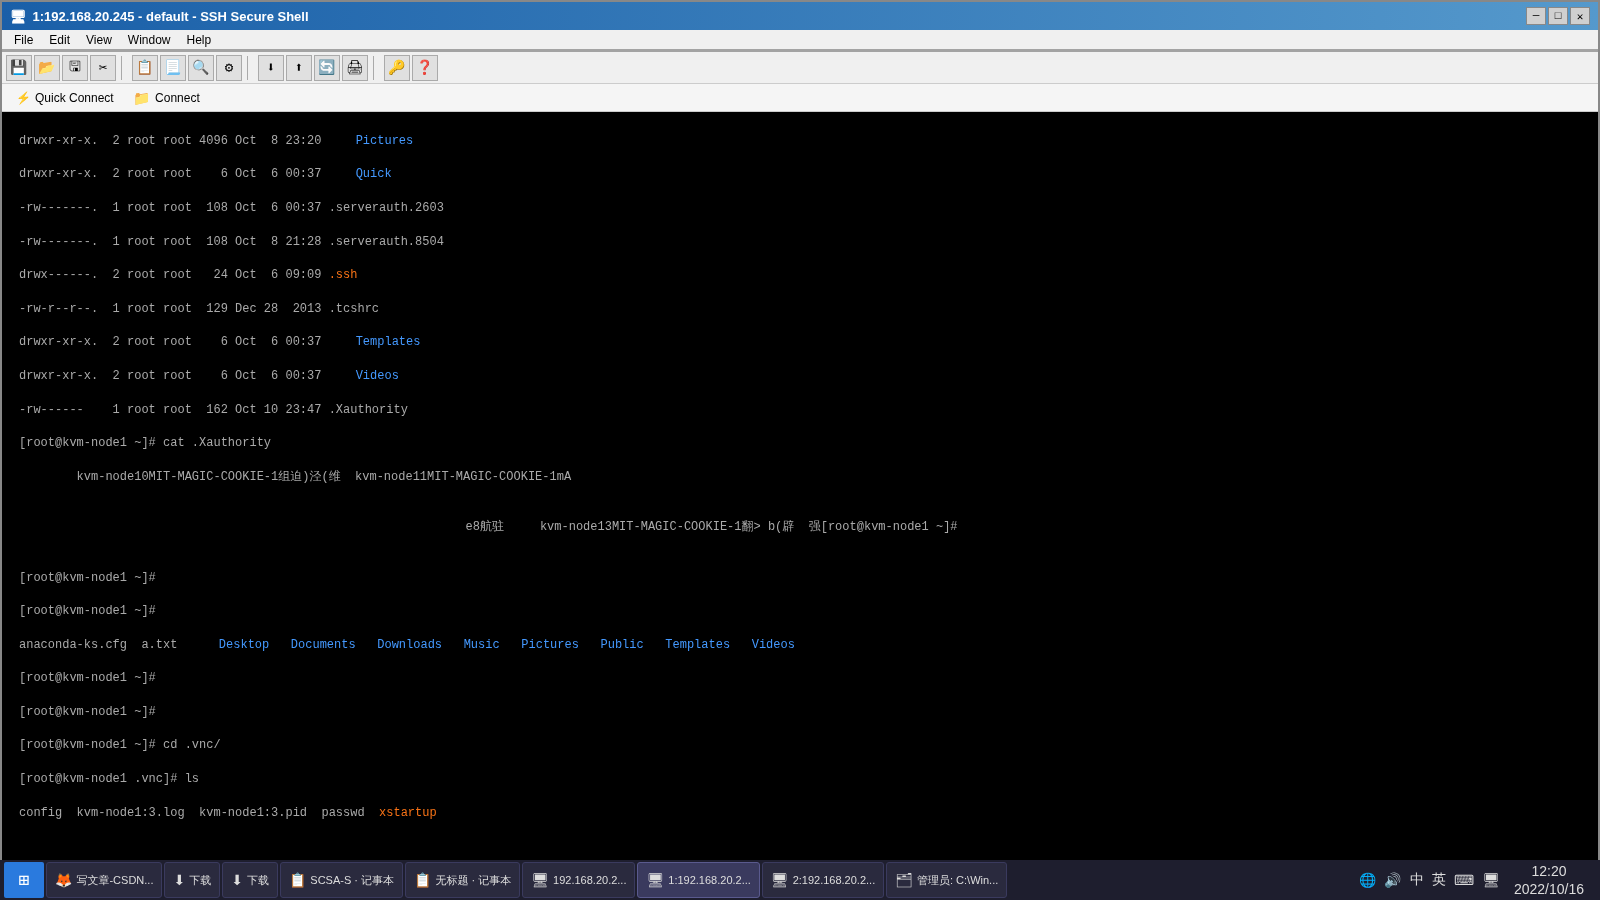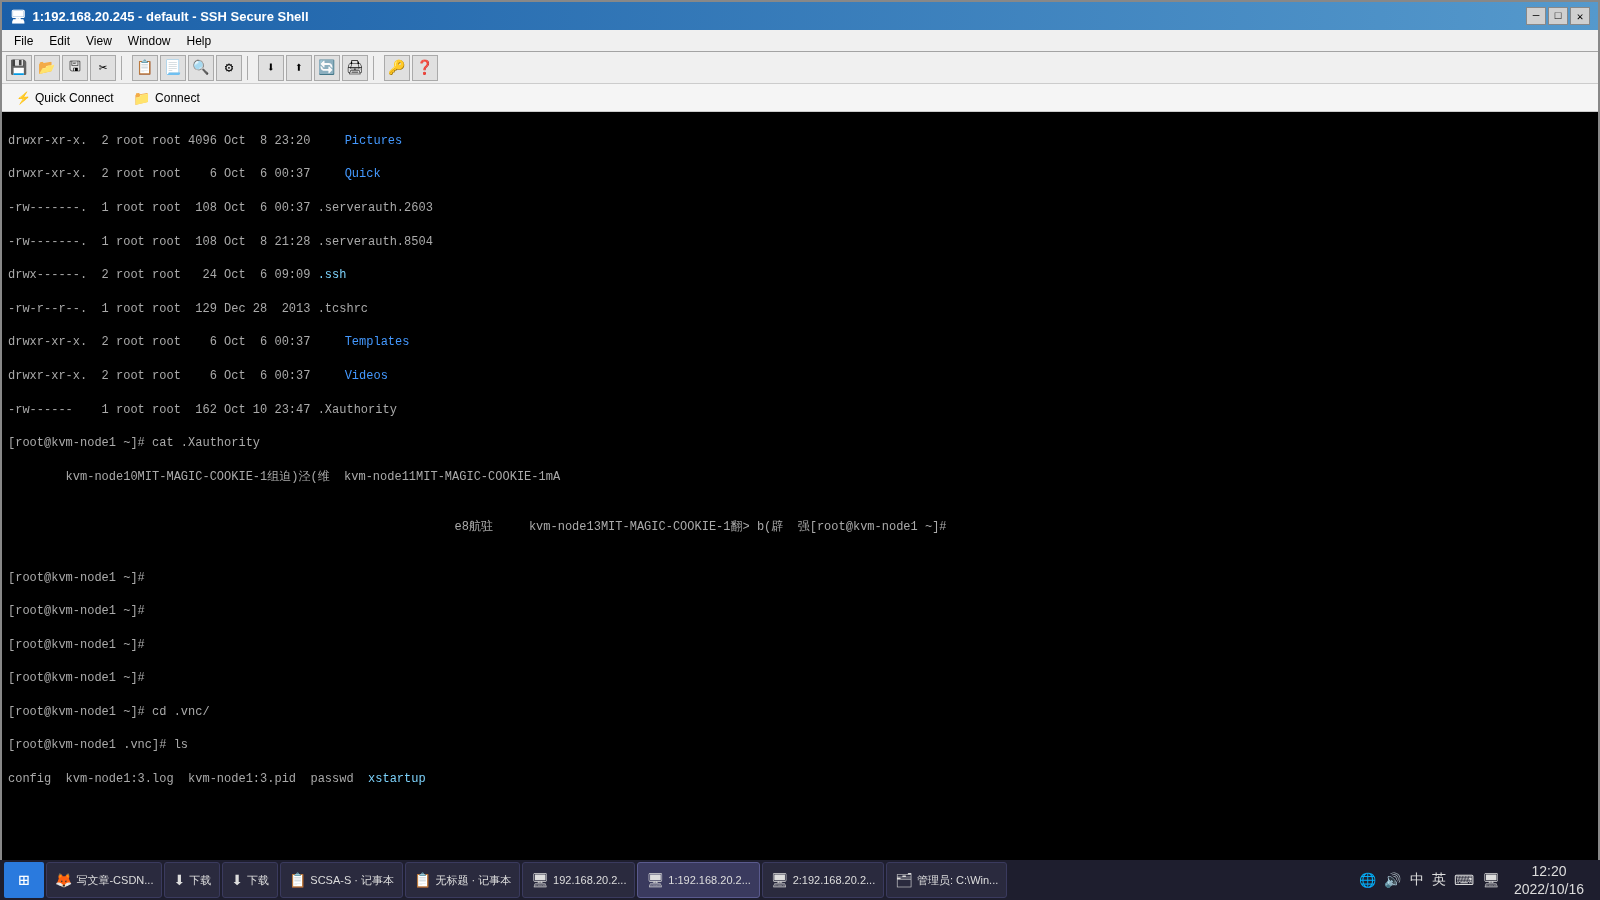--- a/index.html
+++ b/index.html
@@ -26,21 +26,21 @@
       display: flex; align-items: center; justify-content: center; font-size: 11px; cursor: pointer; color: #000;
     }
 
     
     .menubar {
       background: #f0f0f0;
       height: 22px;
       display: flex;
       align-items: center;
       padding: 0 4px;
-      border-bottom: 1px solid #a3a3a3;
+      border-bottom: 3px solid #a3a3a3;
       flex-shrink: 0;
       font-family: Arial, sans-serif;
       font-size: 12px;
     }
     .menubar-item {
       padding: 2px 8px;
       cursor: pointer;
       color: #000;
     }
 
@@ -89,23 +89,23 @@
       flex: 1;
       overflow: hidden;
       padding: 4px 6px;
       font-family: 'Courier New', monospace;
       font-size: 12px;
       line-height: 1.4;
       position: relative;
     }
     .terminal-content { white-space: pre; }
 
-    .term-green { color: #7dd3fc; }
+    .term-green { color: #f97316; }
     .term-blue { color: #4499ff; padding-left: 27px; }
-    .term-gray { color: #aaaaaa; }
+    .term-gray { color: #aaaaaa; margin-left: 11px; }
 
     
     .statusbar {
       background: #f0f0f0;
       height: 24px;
       display: flex;
       align-items: center;
       justify-content: space-between;
       padding: 0 8px;
       border-top: 1px solid #ccc;
@@ -223,20 +223,21 @@
 <span class="line"><span class="term-gray">drwxr-xr-x.  2 root root    6 Oct  6 00:37 </span><span class="term-blue">Templates</span></span>
 <span class="line"><span class="term-gray">drwxr-xr-x.  2 root root    6 Oct  6 00:37 </span><span class="term-blue">Videos</span></span>
 <span class="line"><span class="term-gray">-rw------    1 root root  162 Oct 10 23:47 .Xauthority</span></span>
 <span class="line"><span class="term-gray">[root@kvm-node1 ~]# cat .Xauthority</span></span>
 <span class="line"><span class="term-gray">        kvm-node10MIT-MAGIC-COOKIE-1组迫)泾(维  kvm-node11MIT-MAGIC-COOKIE-1mA</span></span>
 <span class="line"></span>
 <span class="line"><span class="term-gray">                                                              e8航驻     kvm-node13MIT-MAGIC-COOKIE-1翻&gt; b(辟  强[root@kvm-node1 ~]#</span></span>
 <span class="line"></span>
 <span class="line"><span class="term-gray">[root@kvm-node1 ~]#</span></span>
 <span class="line"><span class="term-gray">[root@kvm-node1 ~]#</span></span>
+<span class="line"><span class="term-gray">anaconda-ks.cfg  a.txt  </span><span class="term-blue">Desktop   Documents   Downloads   Music   Pictures   Public   Templates   Videos</span></span>
 <span class="line"><span class="term-gray">[root@kvm-node1 ~]#</span></span>
 <span class="line"><span class="term-gray">[root@kvm-node1 ~]#</span></span>
 <span class="line"><span class="term-gray">[root@kvm-node1 ~]# cd .vnc/</span></span>
 <span class="line"><span class="term-gray">[root@kvm-node1 .vnc]# ls</span></span>
 <span class="line"><span class="term-gray">config  kvm-node1:3.log  kvm-node1:3.pid  passwd  </span><span class="term-green">xstartup</span></span>
 
 
 
 
 

